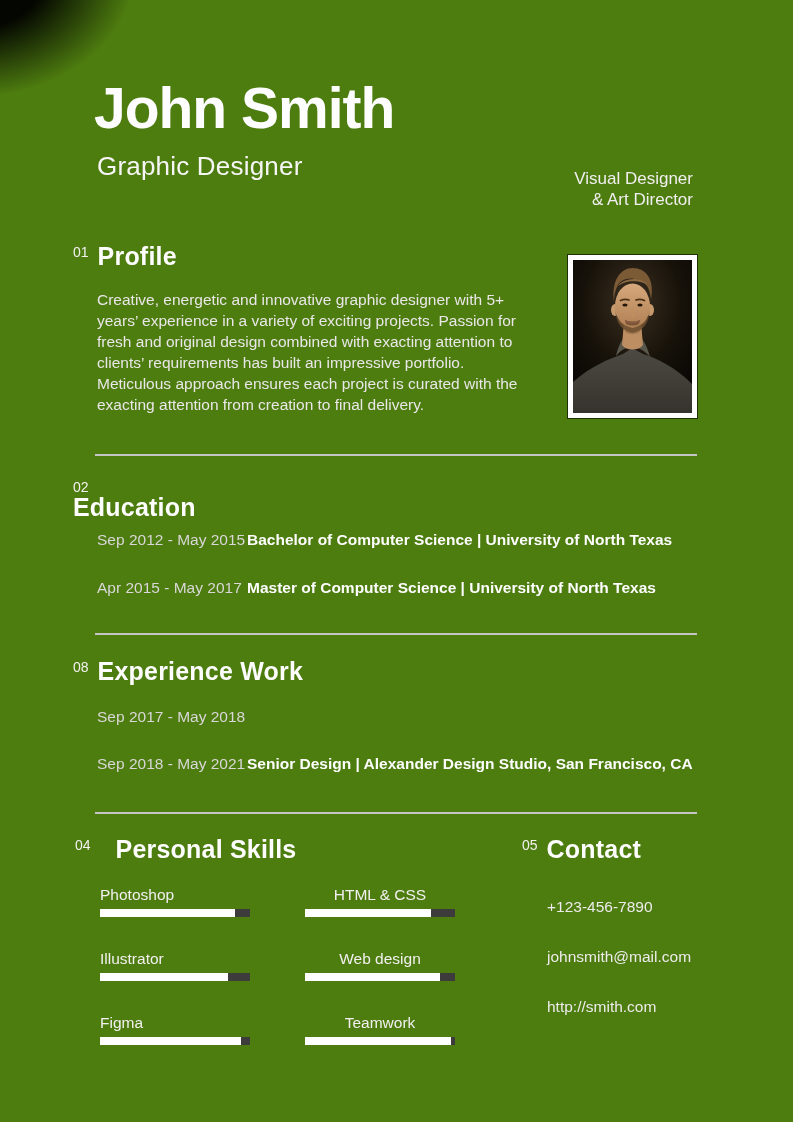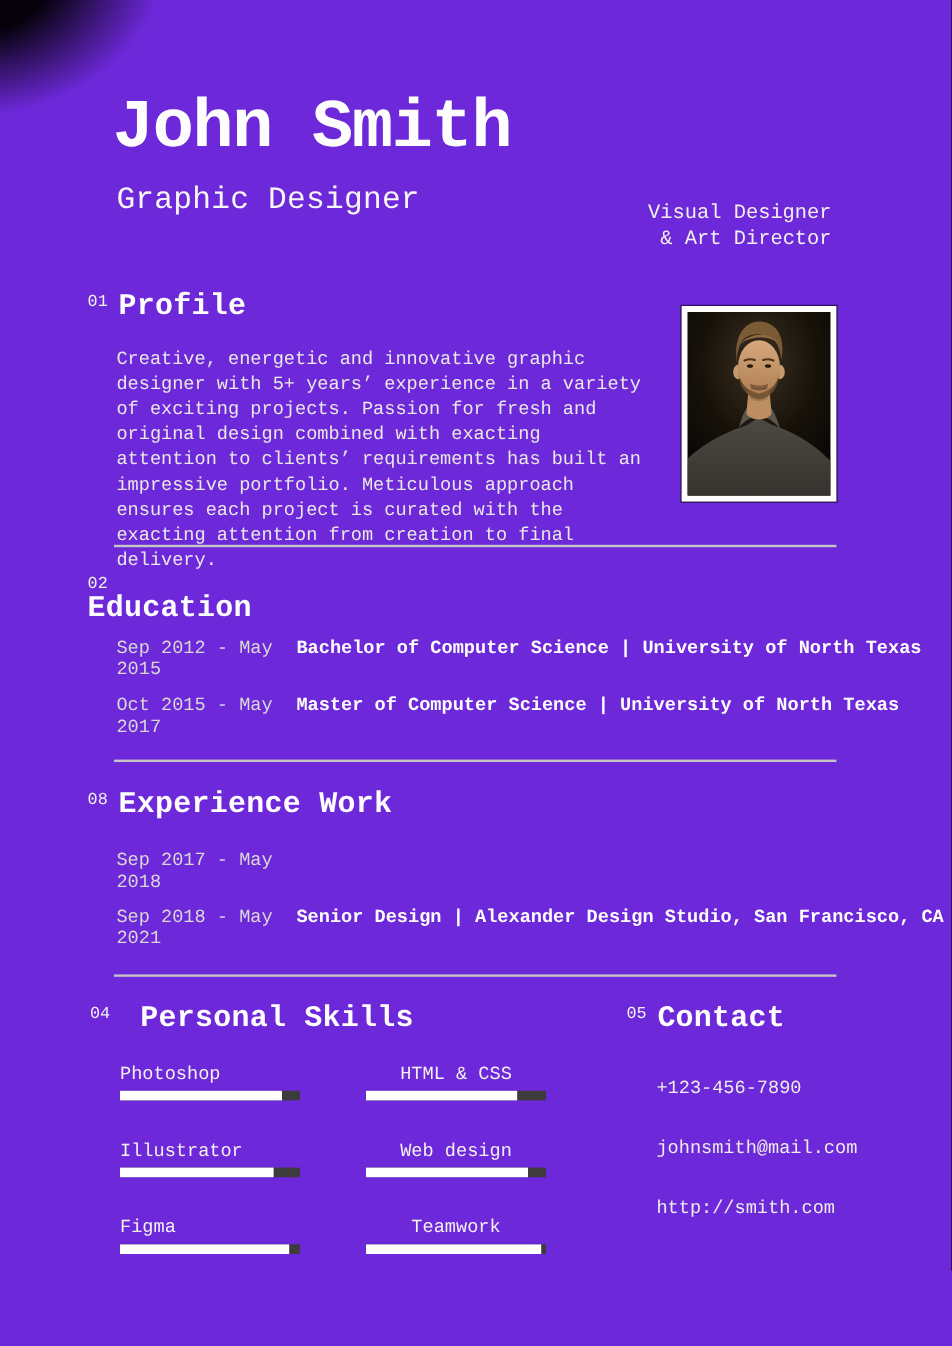--- a/index.html
+++ b/index.html
@@ -1,21 +1,21 @@
 <!DOCTYPE html>
 <html><head>
 <meta charset="utf-8">
 <style>
   html,body{margin:0;padding:0;background:#000;}
   .sheet{
     position:relative;
     width:793px;height:1122px;
-    background:#6d28d9;
+    background:#4d7c0f;
     overflow:hidden;
-    font-family:Liberation Mono, monospace;
+    font-family:Liberation Sans, sans-serif;
     color:#fff;
   }
   .vignette{
     position:absolute;left:0;top:0;width:300px;height:220px;
     background:radial-gradient(220px 170px at -30px -30px, rgba(0,0,0,0.95) 35%, rgba(0,0,0,0) 75%);
     pointer-events:none;
   }
   .abs{position:absolute;}
   .name{
     left:94px;top:80px;
@@ -137,21 +137,21 @@
 
   <div class="abs section-head" style="left:73px;top:478px;flex-direction:column;">
     <span class="num">02</span>
     <span class="title">Education</span>
   </div>
   <div class="abs row" style="top:531px;">
     <span class="dates">Sep 2012 - May 2015</span>
     <span class="desc">Bachelor of Computer Science | University of North Texas</span>
   </div>
   <div class="abs row" style="top:579px;">
-    <span class="dates">Oct 2015 - May 2017</span>
+    <span class="dates">Apr 2015 - May 2017</span>
     <span class="desc">Master of Computer Science | University of North Texas</span>
   </div>
 
   <div class="abs divider" style="top:633px;"></div>
 
   <div class="abs section-head" style="left:73px;top:658px;">
     <span class="num">08</span>
     <span class="title">Experience Work</span>
   </div>
   <div class="abs row" style="top:708px;">

